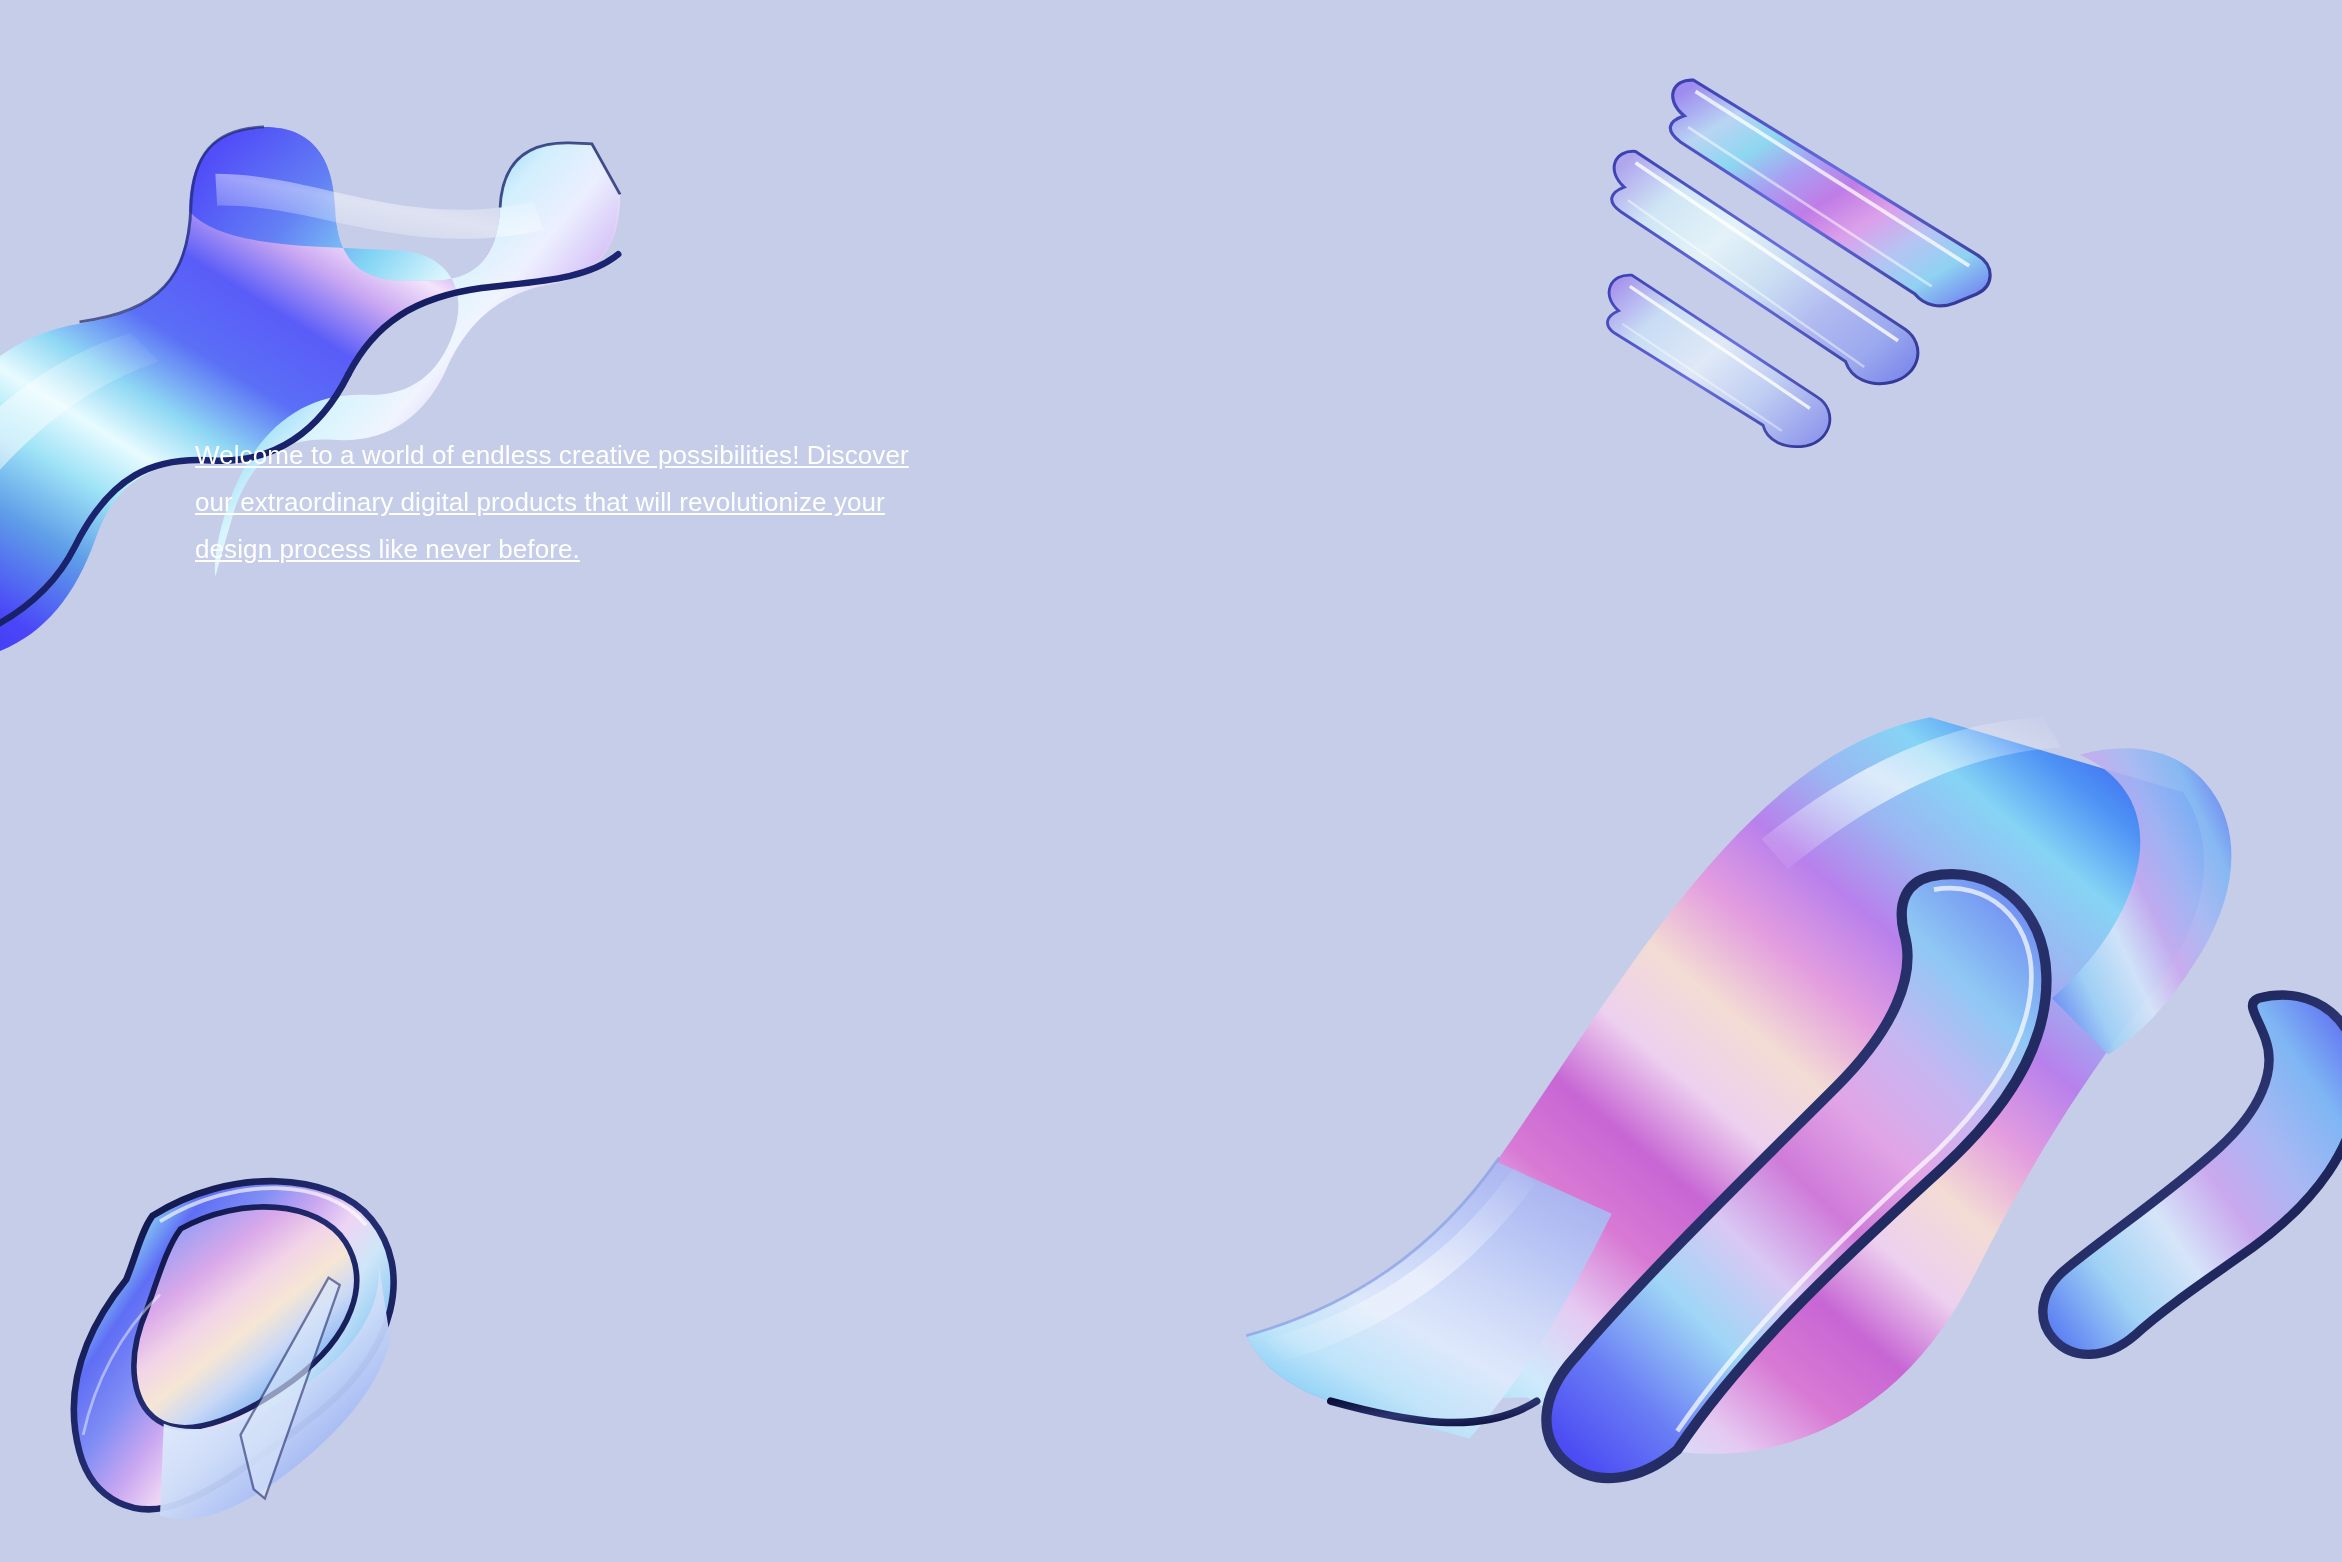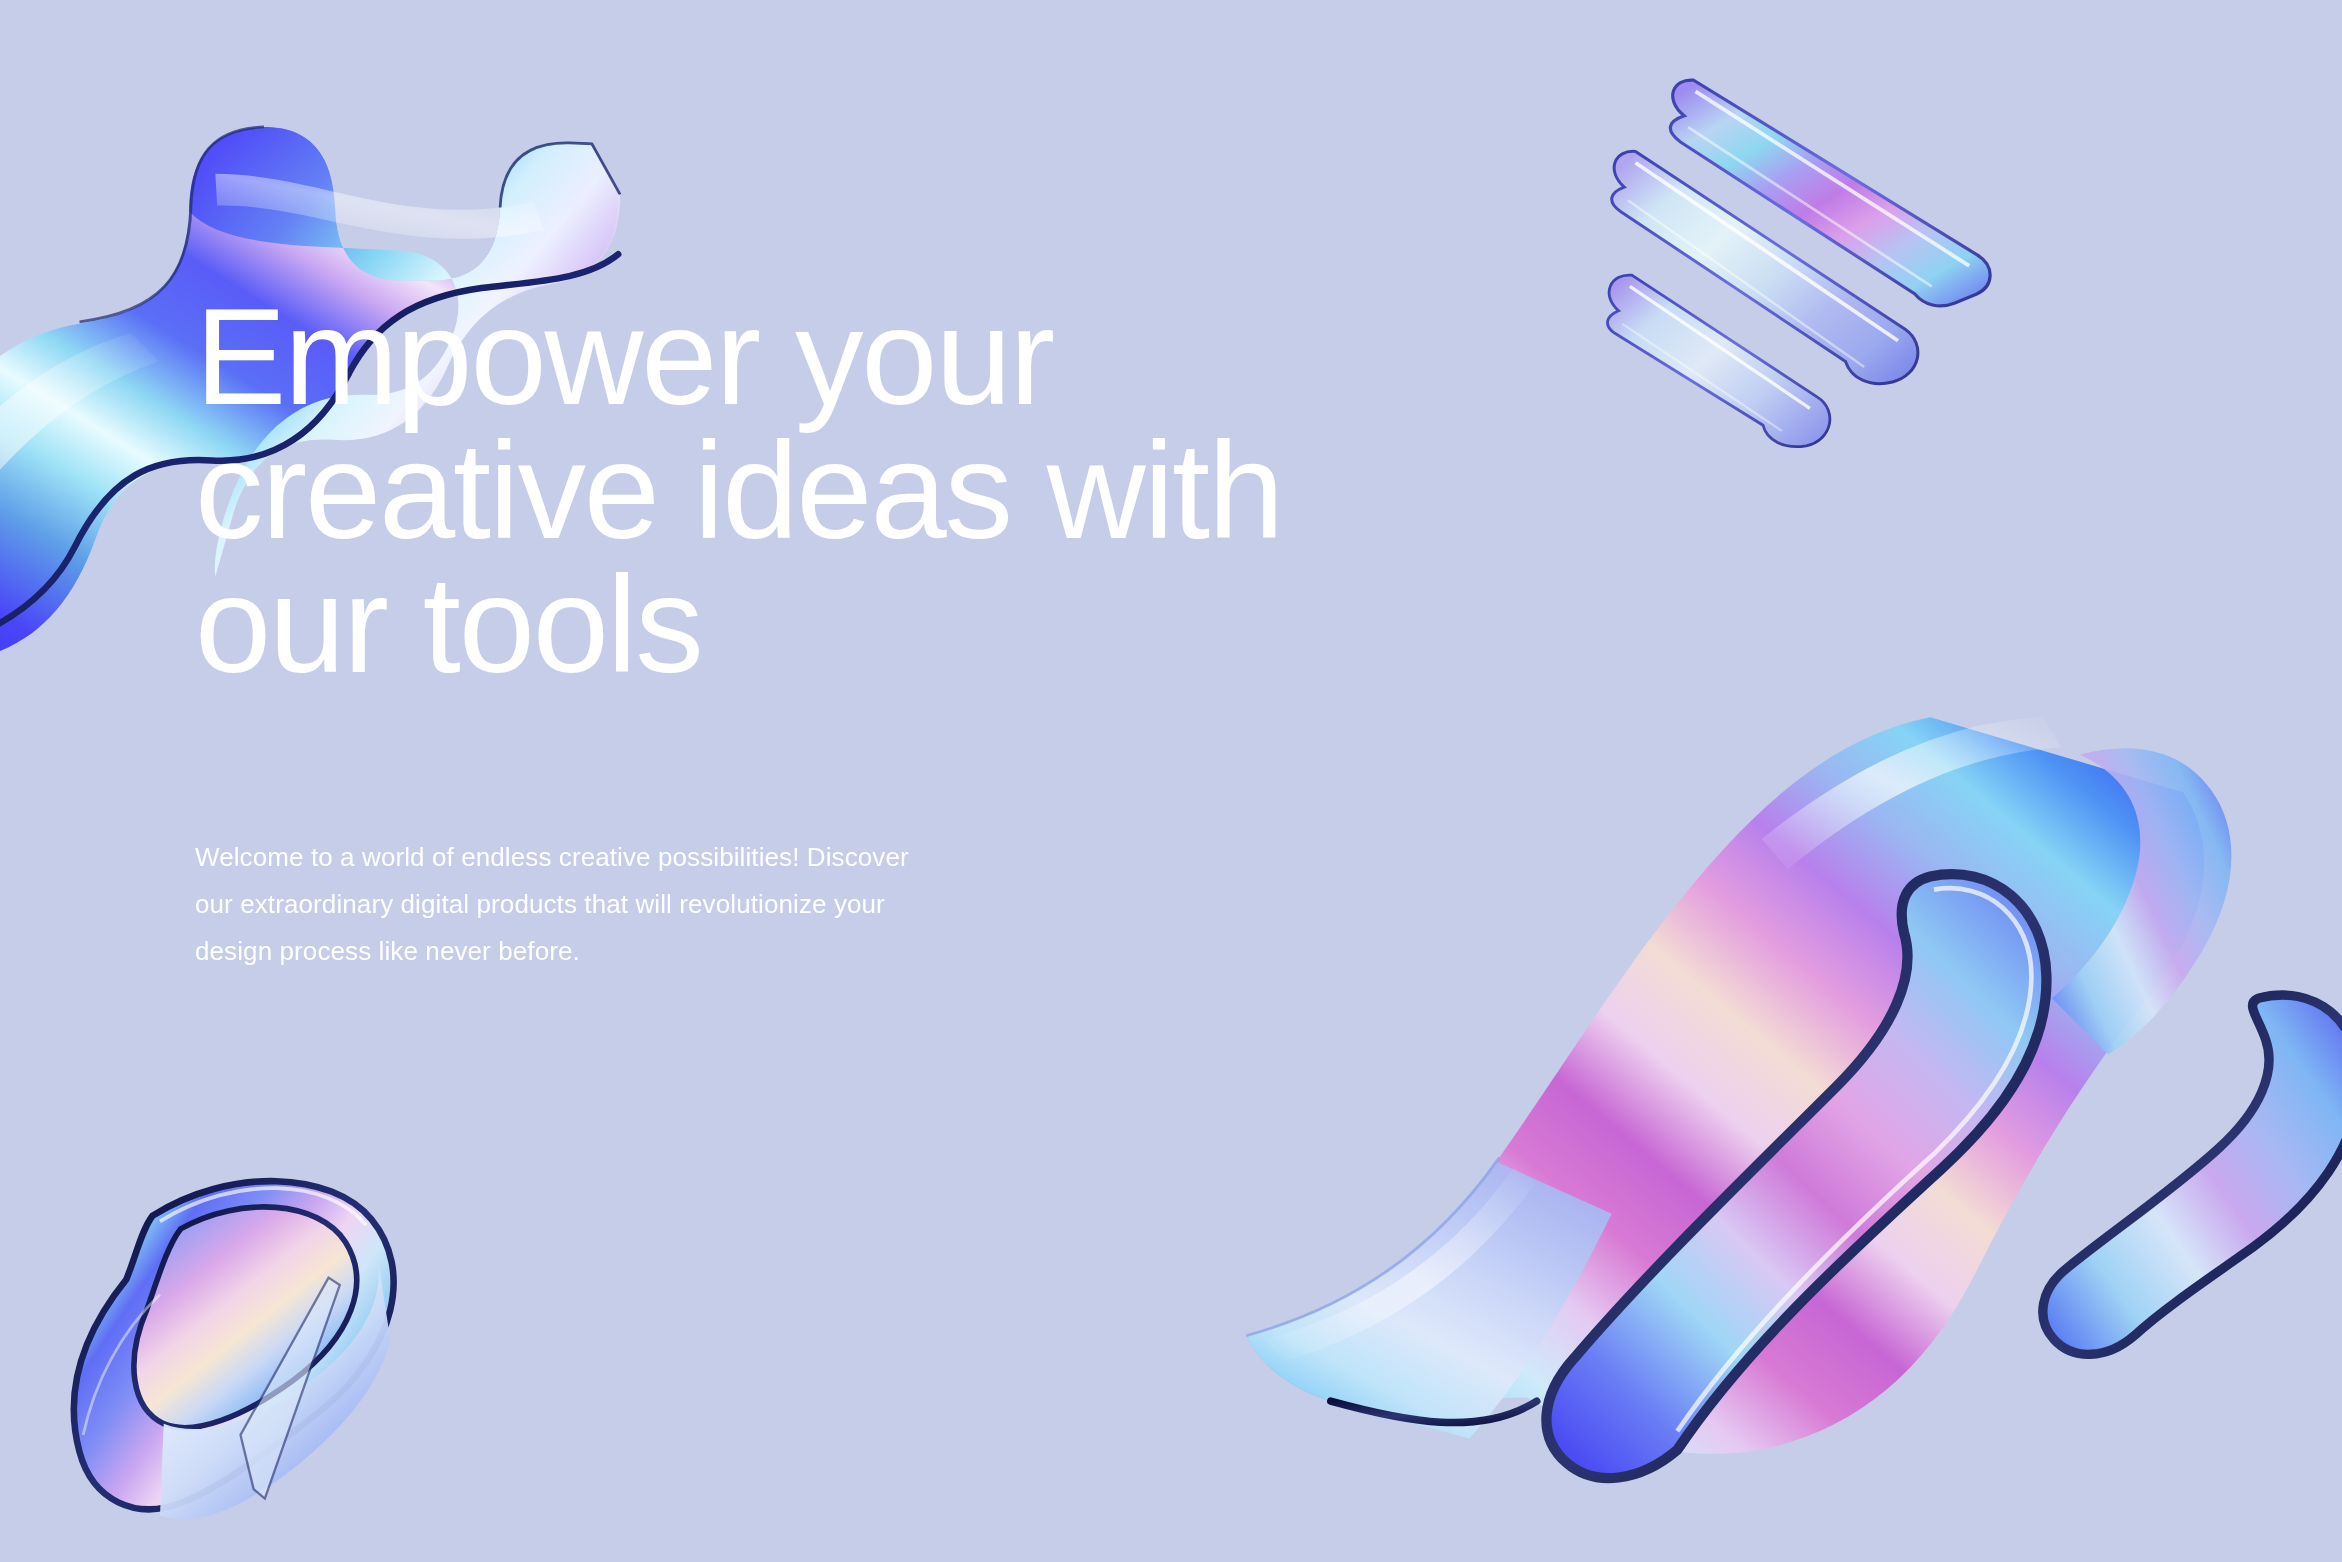--- a/index.html
+++ b/index.html
@@ -42,20 +42,21 @@
   }
   #subcopy {
     margin-top:142px;
     font-size:26px;
     line-height:47px;
     font-weight:400;
     letter-spacing:0.1px;
     color:#ffffff;
     width:750px;
     white-space:pre-line;
+    text-decoration:underline;
   }
 </style>
 </head>
 <body>
 
 <div id="hero">
 
   <svg class="deco" id="shape-top-left" viewBox="0 0 810 680" xmlns="http://www.w3.org/2000/svg">
     <defs>
       <linearGradient id="tlBody" x1="0.05" y1="0.95" x2="0.85" y2="0.05">
@@ -391,22 +392,19 @@
              C 360 250, 316 300, 258 344
              C 206 382, 160 398, 126 386 Z" fill="url(#blFace)" opacity="0.95"></path>
 
     <path d="M 212 300 L 306 132 L 318 140 L 238 368 L 226 358 Z" fill="#dbe7fa" opacity="0.62" stroke="#2b3470" stroke-width="2.5"></path>
 
     <path d="M 126 72 C 206 22, 306 26, 346 76" fill="none" stroke="#ffffff" stroke-opacity="0.65" stroke-width="4"></path>
     <path d="M 44 300 C 56 244, 84 190, 126 150" fill="none" stroke="#ffffff" stroke-opacity="0.45" stroke-width="3"></path>
   </svg>
 
   <div id="copy">
-    <h1 id="headline">Empower your
-creative ideas with
-our tools</h1>
     <p id="subcopy">Welcome to a world of endless creative possibilities! Discover
 our extraordinary digital products that will revolutionize your
 design process like never before.</p>
   </div>
 
 </div>
 
 
 </body></html>

